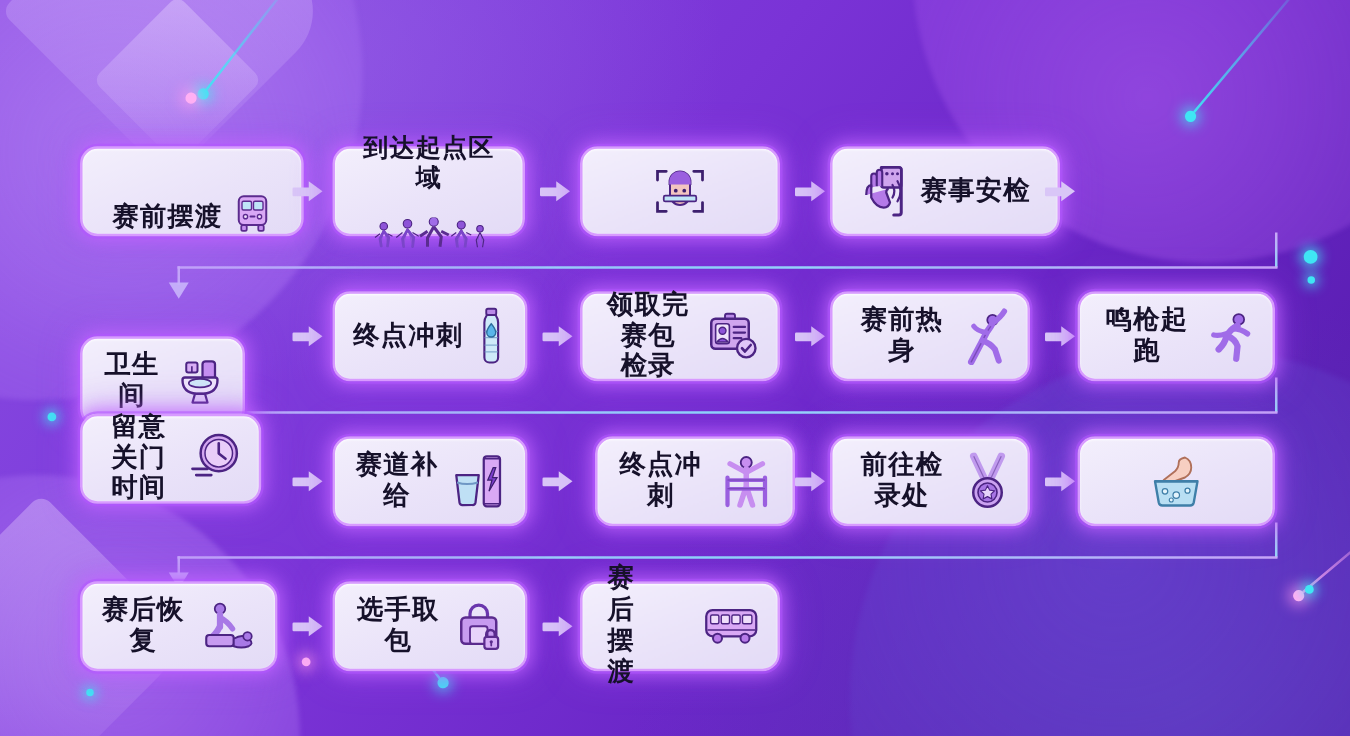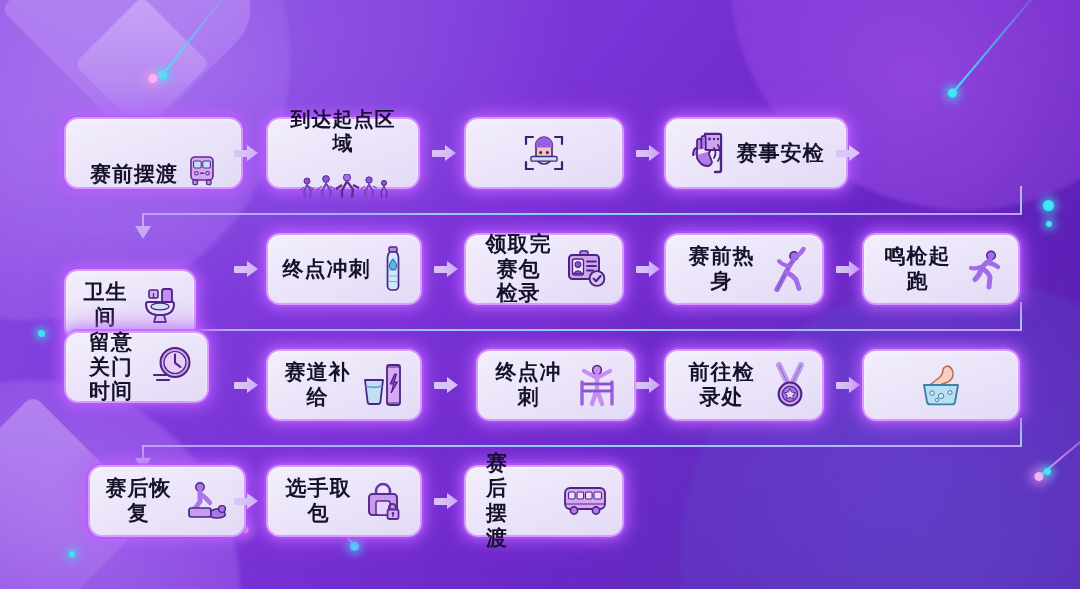--- a/index.html
+++ b/index.html
@@ -493,21 +493,21 @@
           <path d="M6 23 h34 l-3 17 a3 3 0 0 1 -3 2.4 h-22 a3 3 0 0 1 -3 -2.4 z" fill="#b9dff3" stroke="#3f7fa8" stroke-width="1.9" stroke-linejoin="round"></path>
           <path d="M6 23 h34" stroke="#3f7fa8" stroke-width="1.9"></path>
           <circle cx="14" cy="31" r="2.2" fill="#e4f4fc" stroke="#3f7fa8" stroke-width="1"></circle>
           <circle cx="23" cy="34" r="2.6" fill="#e4f4fc" stroke="#3f7fa8" stroke-width="1"></circle>
           <circle cx="32" cy="30.5" r="2" fill="#e4f4fc" stroke="#3f7fa8" stroke-width="1"></circle>
           <circle cx="19" cy="38" r="1.6" fill="#e4f4fc" stroke="#3f7fa8" stroke-width="0.9"></circle>
         </svg>
       </span>
     </div>
 
-    <div class="card" style="left:64px; top:465px; width:158px;margin-left:24px;">
+    <div class="card" style="left:64px; top:465px; width:158px;">
       <span class="label">赛后恢复</span>
       <span class="emoji-ico">
         <svg width="48" height="42" viewBox="0 0 48 42">
           <circle cx="18" cy="7" r="4.2" fill="#a879e6" stroke="#4c2483" stroke-width="1.4"></circle>
           <path d="M18 11.5 v10 M18 21 q-3 6 -6 8" fill="none" stroke="#a879e6" stroke-width="5" stroke-linecap="round"></path>
           <path d="M18 14 q6 3 10 9" fill="none" stroke="#a879e6" stroke-width="4.4" stroke-linecap="round"></path>
           <rect x="7" y="28" width="22" height="9" rx="2.4" fill="#c79bf0" stroke="#4c2483" stroke-width="1.7"></rect>
           <path d="M29 31 q8 -5 13 1 q3 3 -1 5 q-6 2 -12 0 z" fill="#a879e6" stroke="#4c2483" stroke-width="1.5" stroke-linejoin="round"></path>
           <circle cx="40" cy="29" r="3.4" fill="#a879e6" stroke="#4c2483" stroke-width="1.4"></circle>
         </svg>

